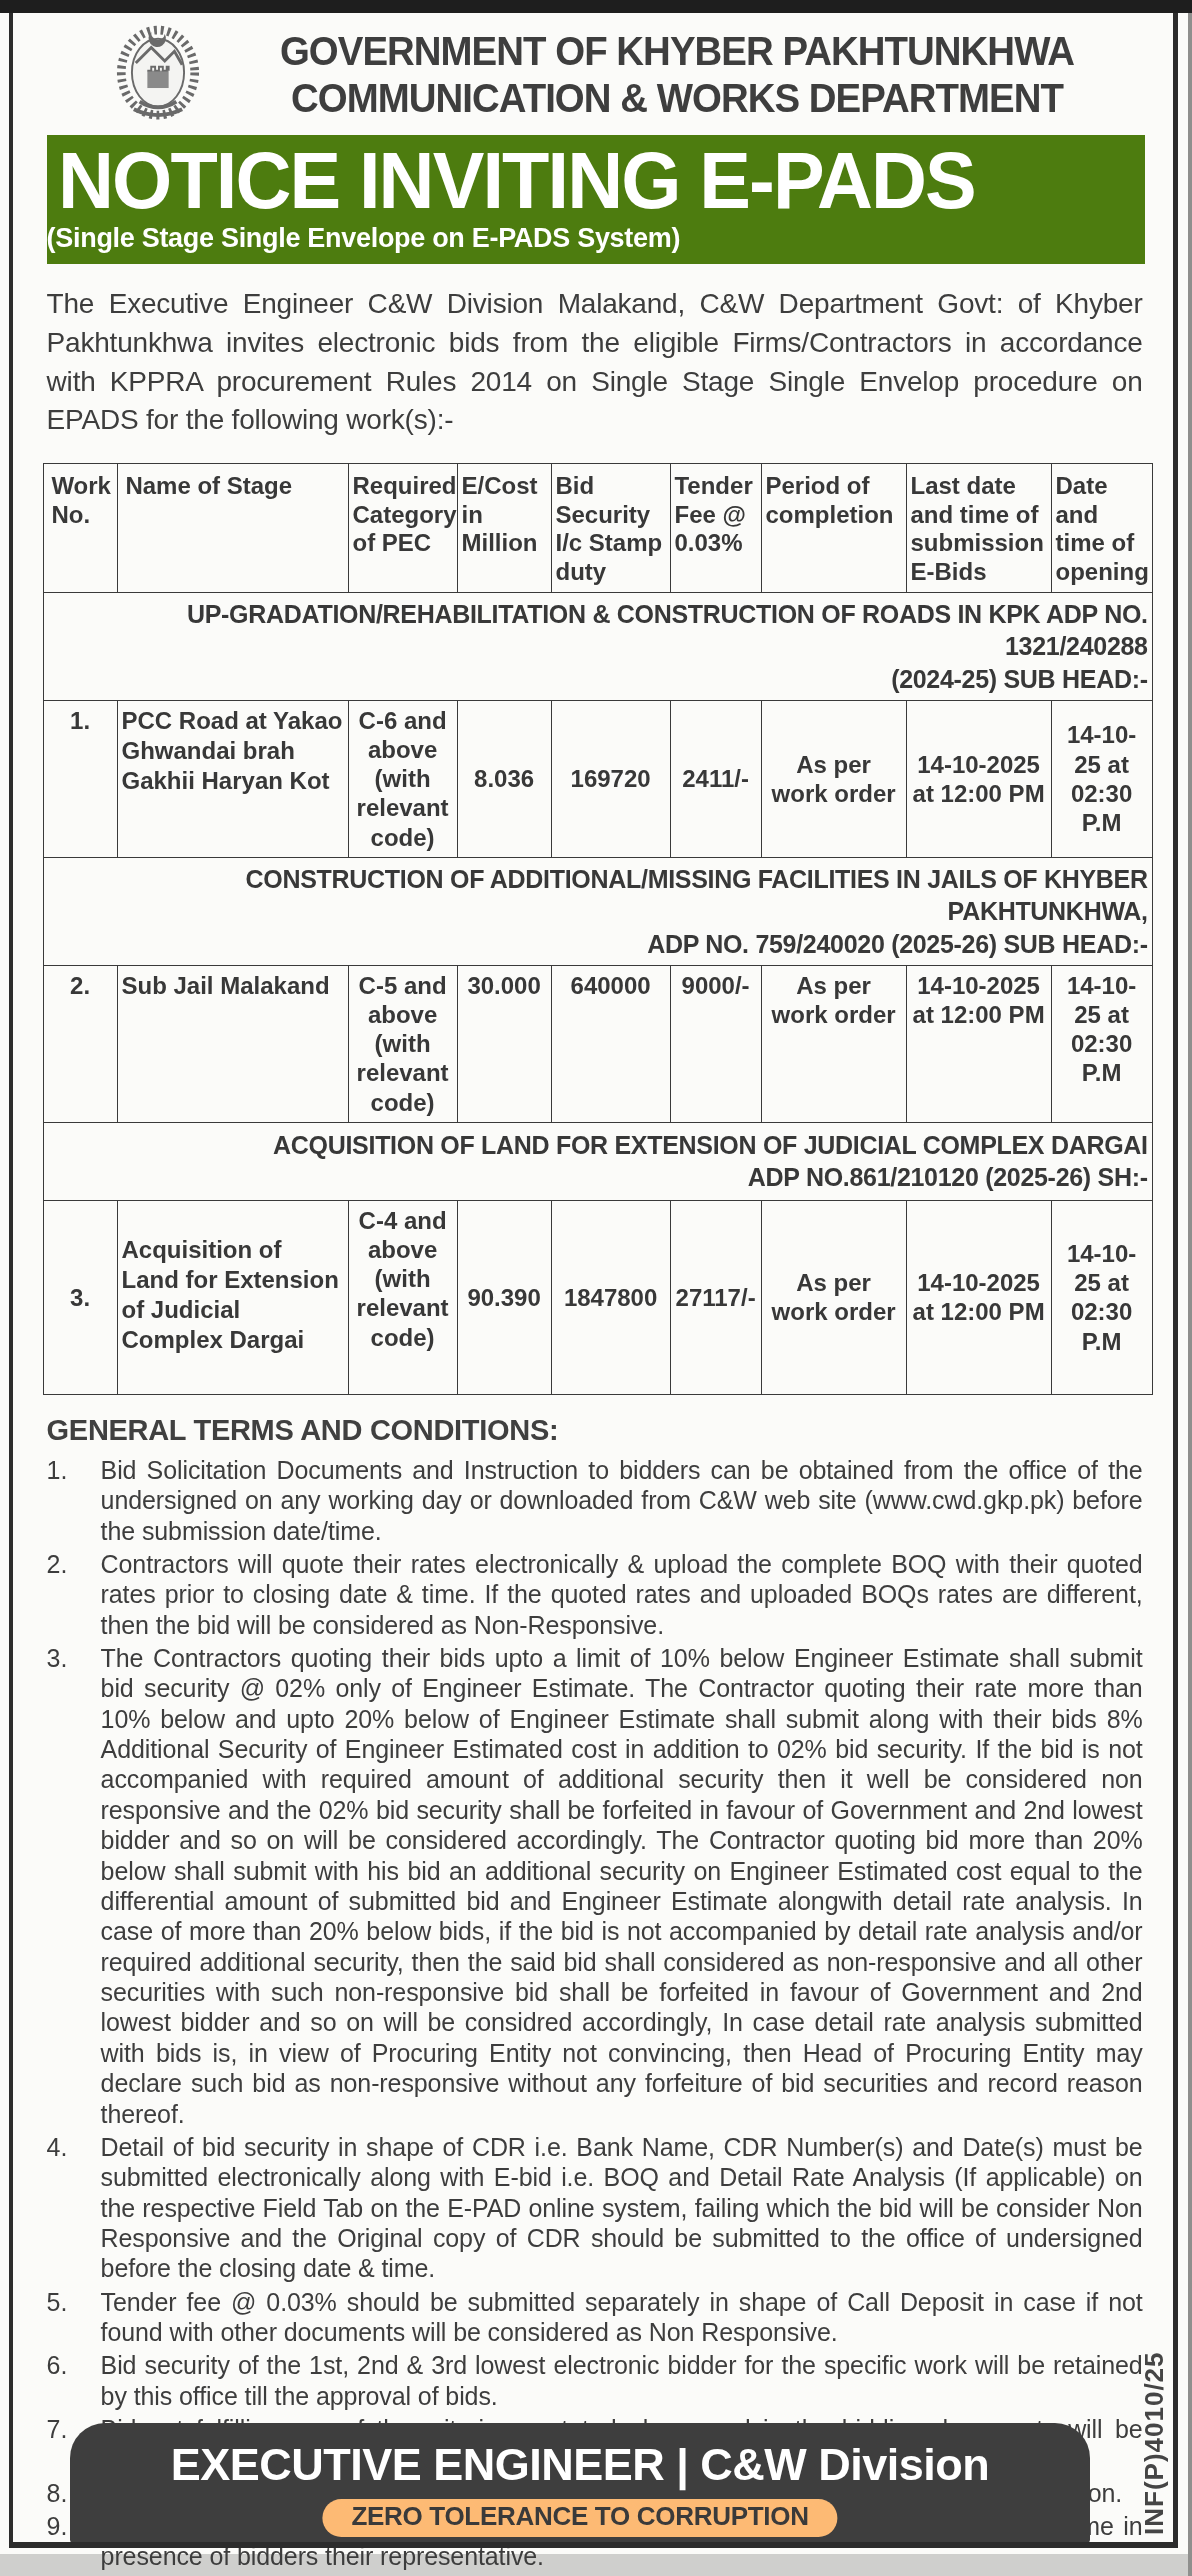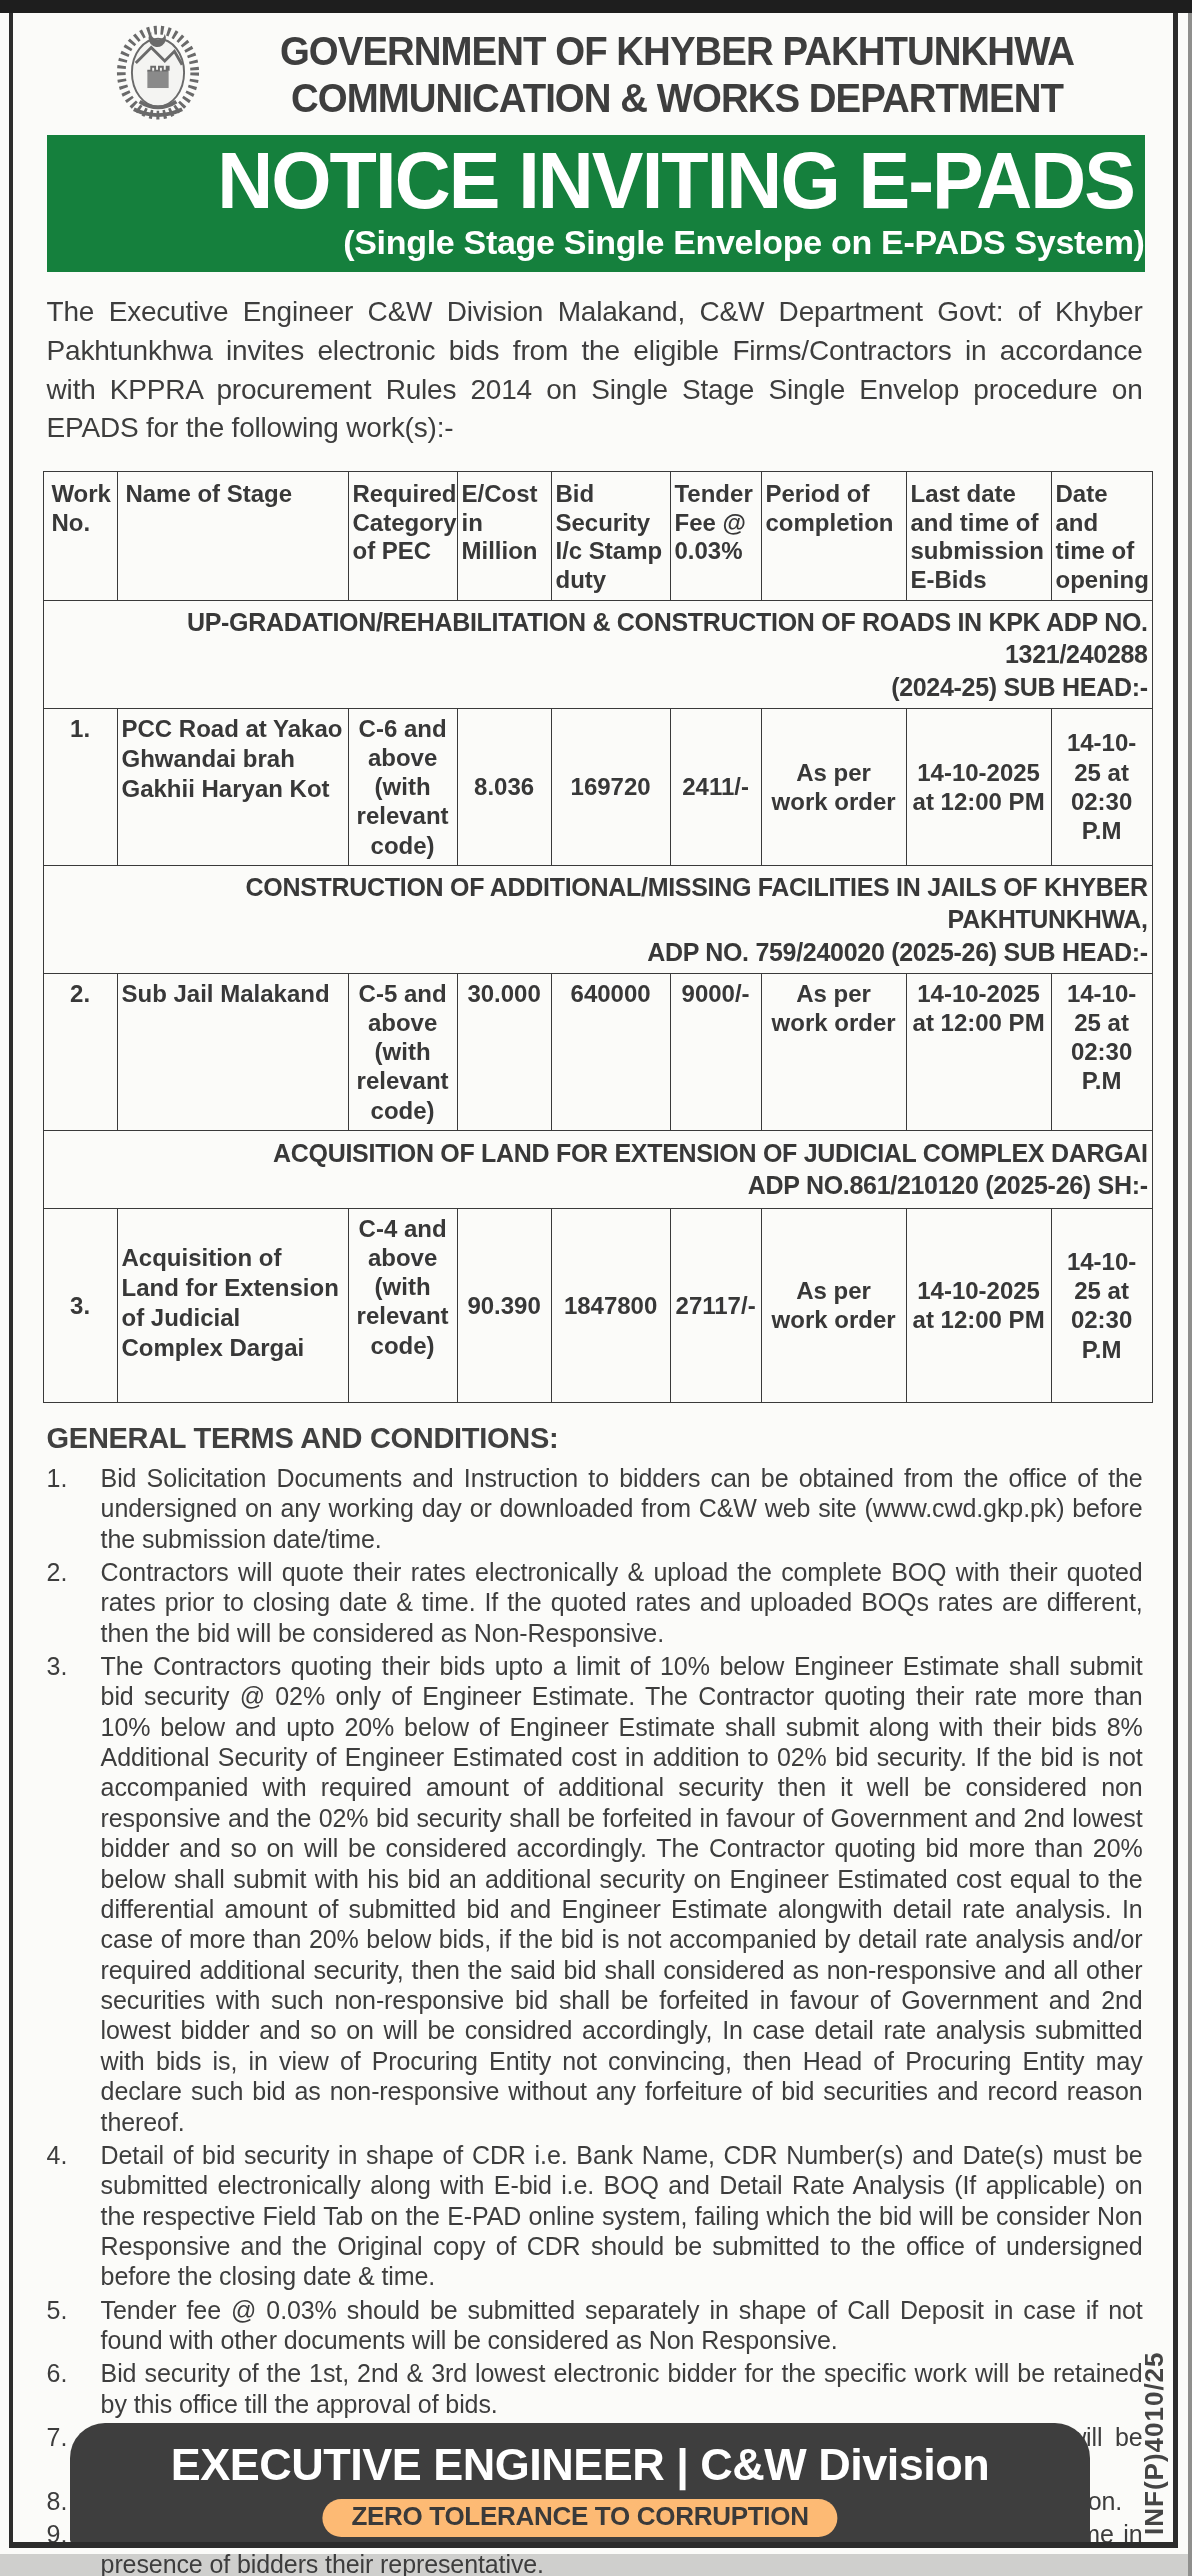--- a/index.html
+++ b/index.html
@@ -17,24 +17,24 @@
 
   .content { position:absolute; left:13.6px; top:12.6px; width:1164px; }
 
   
   .hdr { display:flex; align-items:center; padding:7.8px 39px 0 87px; height:109px; }
   .logo { width:114px; height:101px; flex:none; }
   .hdr-titles { flex:1; text-align:center; font-weight:700; font-size:40px;
     letter-spacing:-1px; line-height:1.17; color:#3e3e3e; transform:scaleX(.96); }
 
   
-  .banner { margin:5.8px 33px 0 33px; background:#15803d; text-align:right; padding:5.8px 0 9.7px 0; }
+  .banner { margin:5.8px 33px 0 33px; background:#4d7c0f; text-align:left; padding:5.8px 0 9.7px 0; }
   .banner-title { font-size:79px; font-weight:700; color:#ffffff; letter-spacing:-1.9px;
     line-height:1.02; transform:scaleX(.98); }
-  .banner-sub { font-size:34px; font-weight:700; color:#ffffff; margin-top:1.9px; letter-spacing:-0.3px; }
+  .banner-sub { font-size:27px; font-weight:700; color:#ffffff; margin-top:1.9px; letter-spacing:-0.3px; }
 
   
   .intro { margin:21.3px 35px 0 33px; font-size:28px; line-height:1.38; text-align:justify;
     color:#3d3d3d; letter-spacing:-0.2px; }
 
   
   table.works { border-collapse:collapse; margin:23px 0 0 29px; width:1108px;
     font-weight:700; color:#383838; table-layout:fixed; }
   table.works td, table.works th { border:1.9px solid #3a3a3a; padding:4.8px 3.9px; }
   tr.thead th { font-size:24px; line-height:1.2; vertical-align:top; text-align:left;

